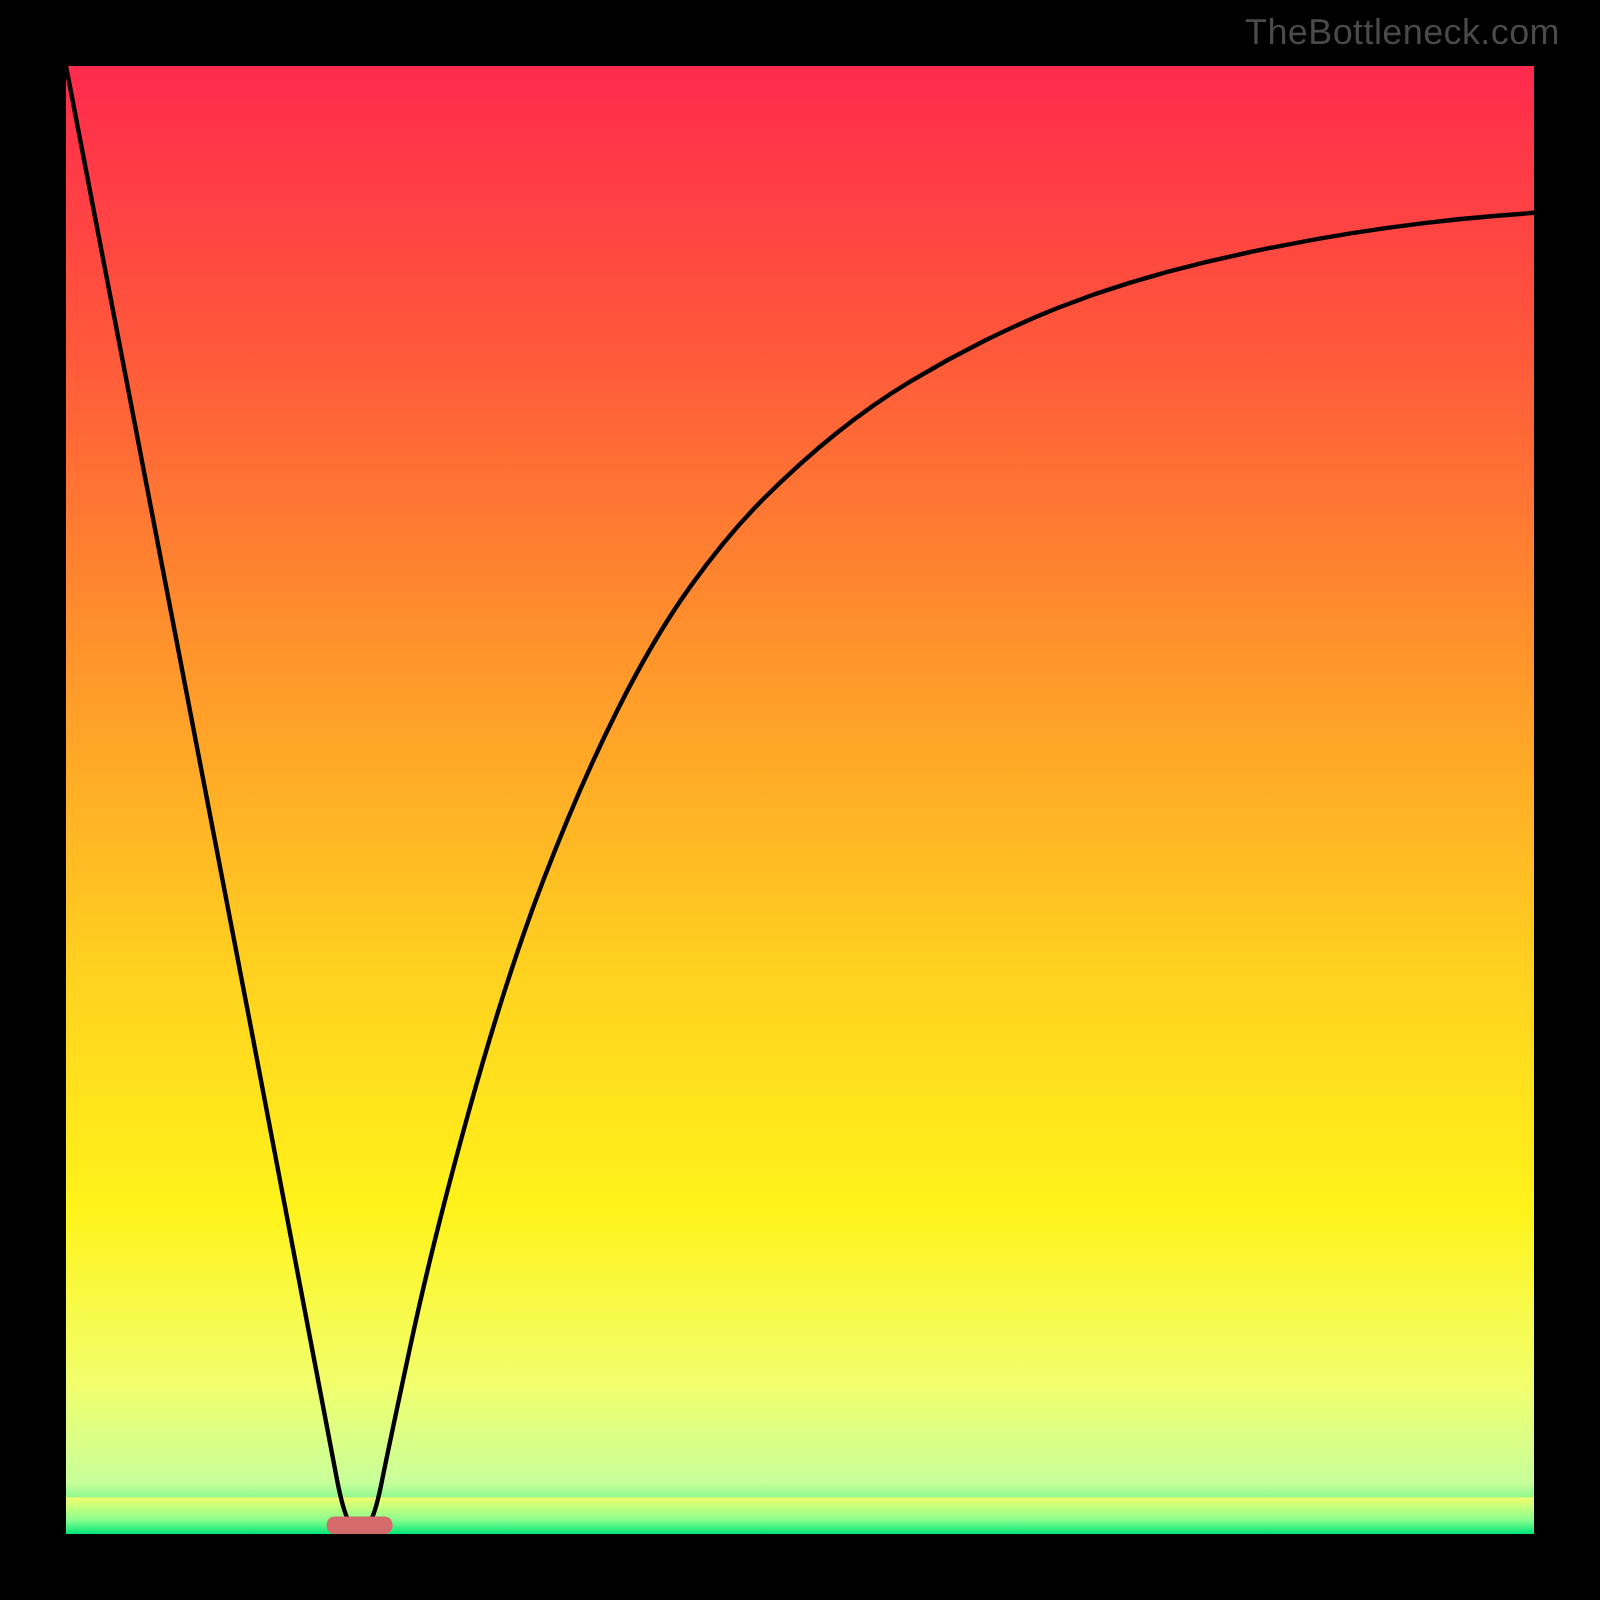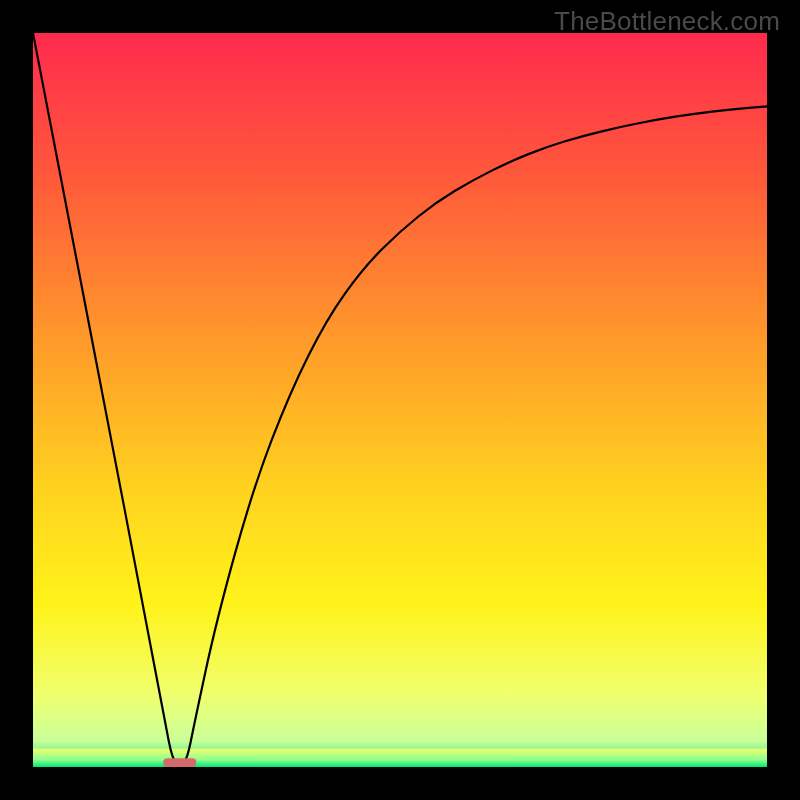--- a/index.html
+++ b/index.html
@@ -23,21 +23,21 @@
     top: 33px;
     width: 734px;
     height: 734px;
     
   }
   .watermark {
     position: absolute;
     top: 6px;
     right: 20px;
     color: #4a4a4a;
-    font-size: 26px;
+    font-size: 18px;
     font-weight: 500;
     letter-spacing: 0.2px;
     user-select: none;
   }
   svg { display: block; }
 </style>
 </head>
 <body>
 
 <div class="frame">

